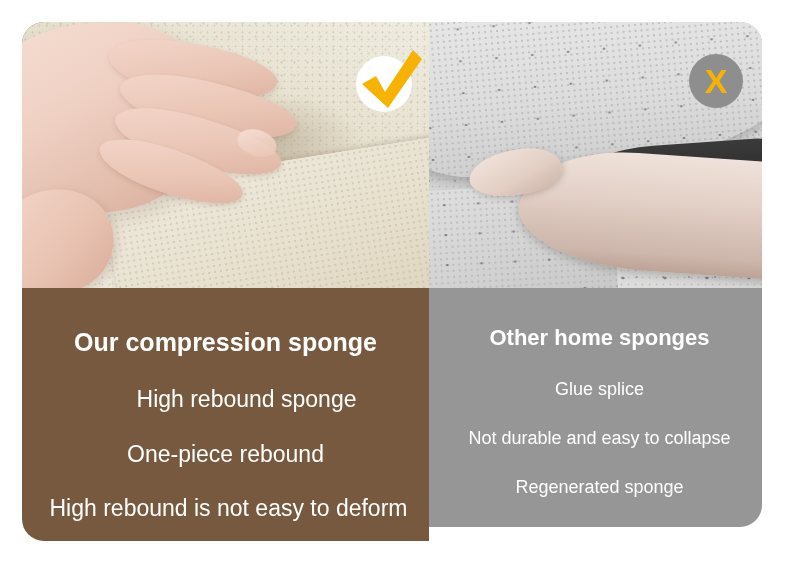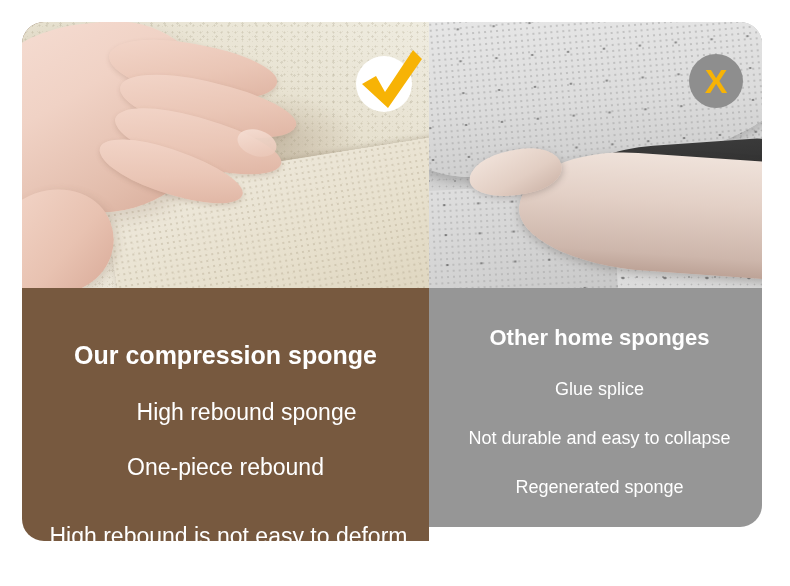--- a/index.html
+++ b/index.html
@@ -258,39 +258,39 @@
   }
 
   
   .text-block {
     position: absolute;
     left: 0;
     width: 100%;
     text-align: center;
     color: #ffffff;
   }
-  #text-good { top: 279px; height: 179px; }
+  #text-good { top: 266px; height: 179px; }
   #text-bad  { top: 260px; height: 291px; padding-left: 8px; }
 
   .headline {
     font-weight: bold;
     color: #ffffff;
     white-space: nowrap;
   }
   .feature {
     font-weight: normal;
     color: #ffffff;
     white-space: nowrap;
   }
 
   #text-good .headline { font-size: 25px; margin-top: 40px; }
   #text-good .feature  { font-size: 23px; }
   #text-good .feature.f-1 { margin-top: 29px; margin-left: 42px; }
   #text-good .feature.f-2 { margin-top: 28px; }
-  #text-good .feature.f-3 { margin-top: 42px; padding-left: 6px; }
+  #text-good .feature.f-3 { margin-top: 27px; padding-left: 6px; }
 
   #text-bad .headline { font-size: 22px; margin-top: 43px; }
   #text-bad .feature  { font-size: 18px; }
   #text-bad .feature.f-1 { margin-top: 28px; }
   #text-bad .feature.f-2 { margin-top: 28px; }
   #text-bad .feature.f-3 { margin-top: 28px; }
 </style>
 </head>
 <body>
 

